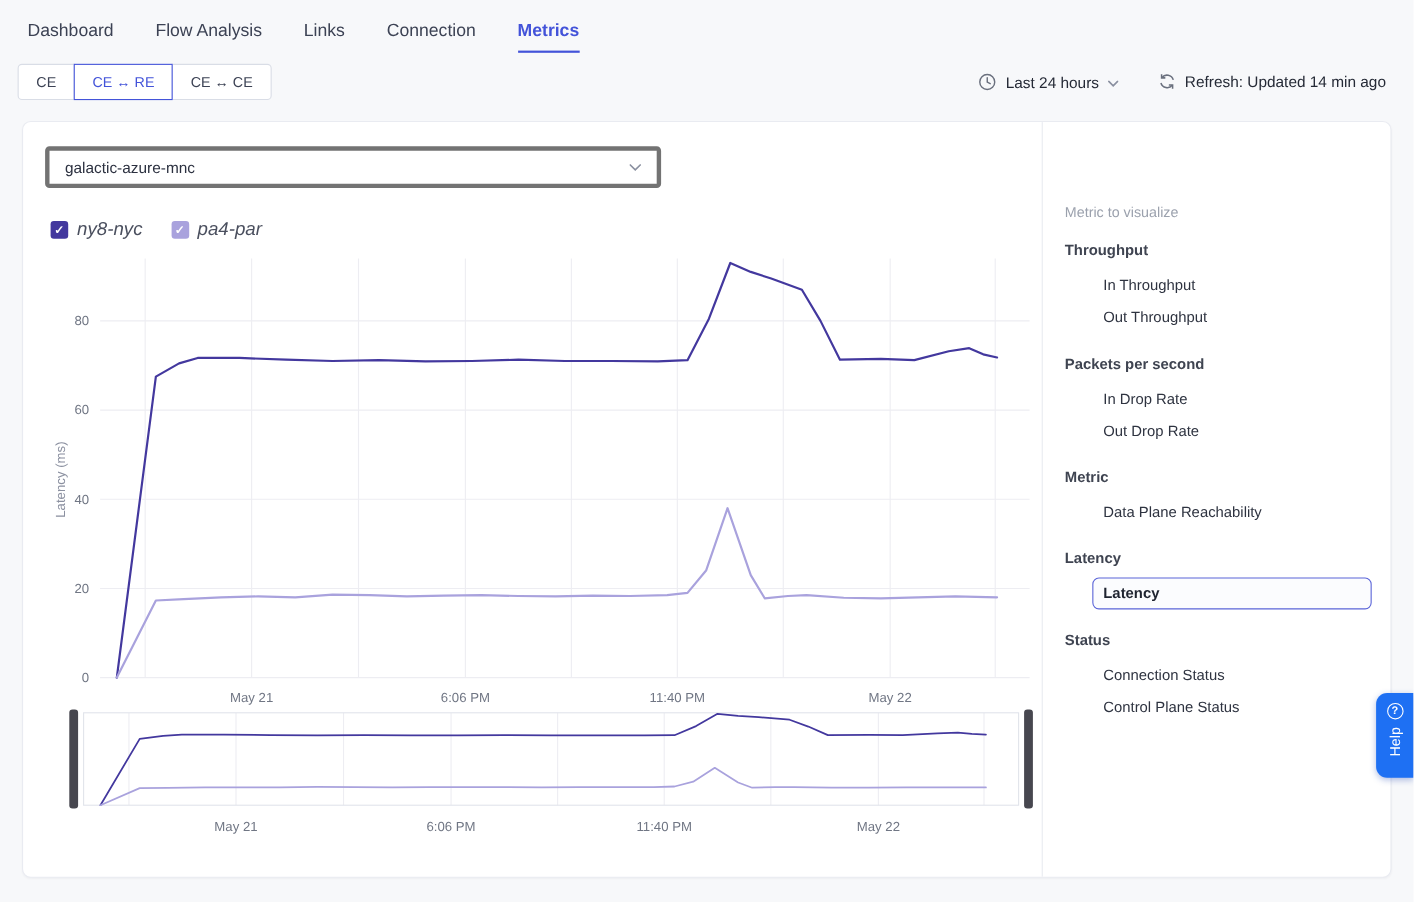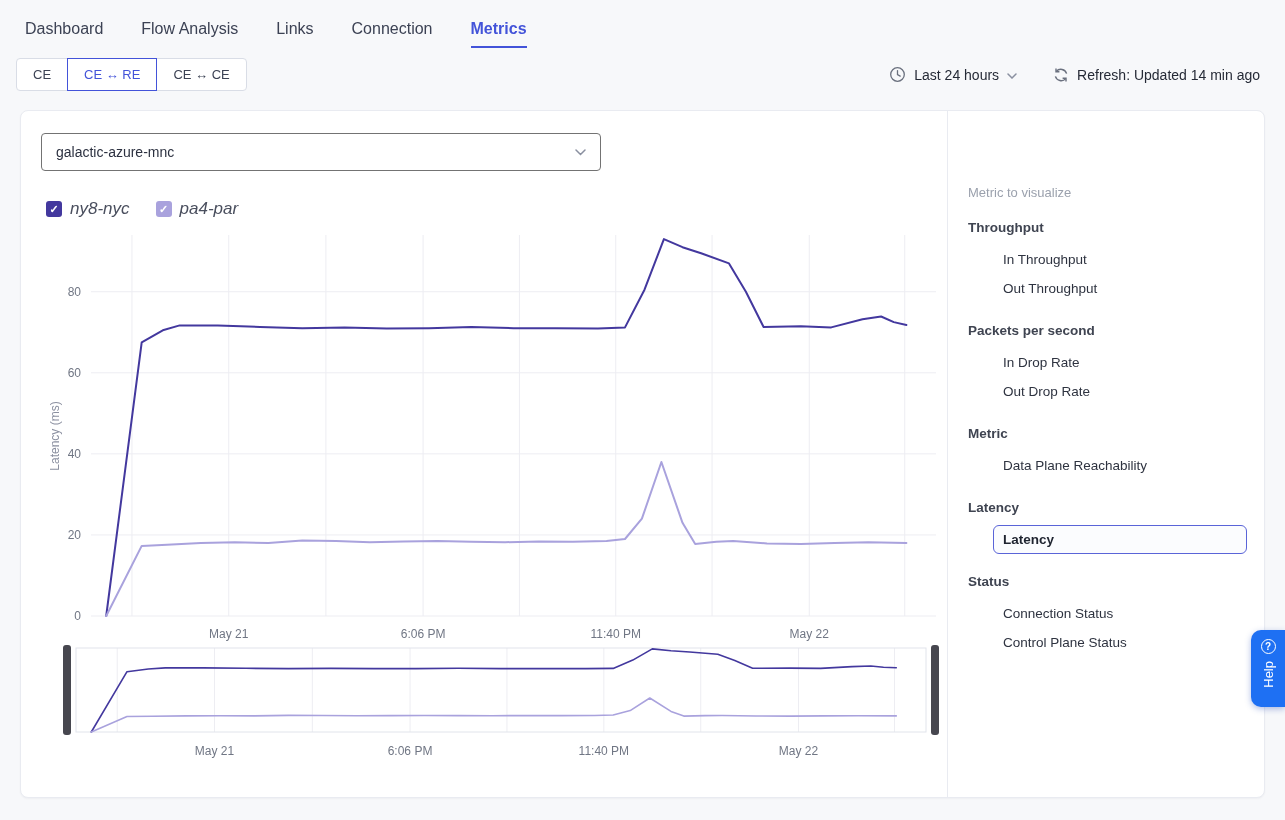--- a/index.html
+++ b/index.html
@@ -15,32 +15,32 @@
   
   .toolbar { display:flex; align-items:center; padding:10px 25px 0 16px; }
   .segmented { display:flex;justify-content:flex-end; }
   .seg-btn {
     background:#fff; border:1px solid #d9dde6; font-size:13px; color:#3c4254;
     padding:8px 16px; cursor:pointer; margin-left:-1px; position:relative;
   }
   .seg-btn:first-child { border-radius:4px 0 0 4px; margin-left:0; }
   .seg-btn:last-child { border-radius:0 4px 4px 0; }
   .seg-btn.active { border-color:#4353d9; color:#4353d9; z-index:2; }
-  .toolbar-right { margin-left:auto; display:flex; align-items:flex-end; gap:36px; }
+  .toolbar-right { margin-left:auto; display:flex; align-items:flex-start; gap:36px; }
   .ctrl-group { display:flex; align-items:center; gap:8px; cursor:pointer; font-size:14px; color:#252a36; }
   .chev { margin-top:2px; }
   
   .card {
     margin:19px 20px 0 20px; width:1245px; height:688px; background:#fff;
     border:1px solid #e9ebf1; border-radius:8px; display:flex;
     box-shadow:0 1px 2px rgba(16,24,40,.04); position:relative;
   }
   .chart-col { flex:1; padding:22px 0 0 20px; position:relative; min-width:0; }
   .select-box {
-    width:560px; height:38px; border:1px solid #737373; border-radius:4px;
+    width:560px; height:38px; border:4px solid #737373; border-radius:4px;
     display:flex; align-items:center; justify-content:space-between;
     padding:0 14px; font-size:14px; color:#2c3140; cursor:pointer; background:#fff;
     margin-bottom:28px;
   }
   .legend-row { display:flex; align-items:center; gap:26px; margin-left:5px; }
   .legend-item { display:flex; align-items:center; gap:8px; cursor:pointer; }
   .cbox {
     width:16px; height:16px; border-radius:3px; display:flex; align-items:center;
     justify-content:center; color:#fff; font-size:11px; font-weight:bold;
   }

